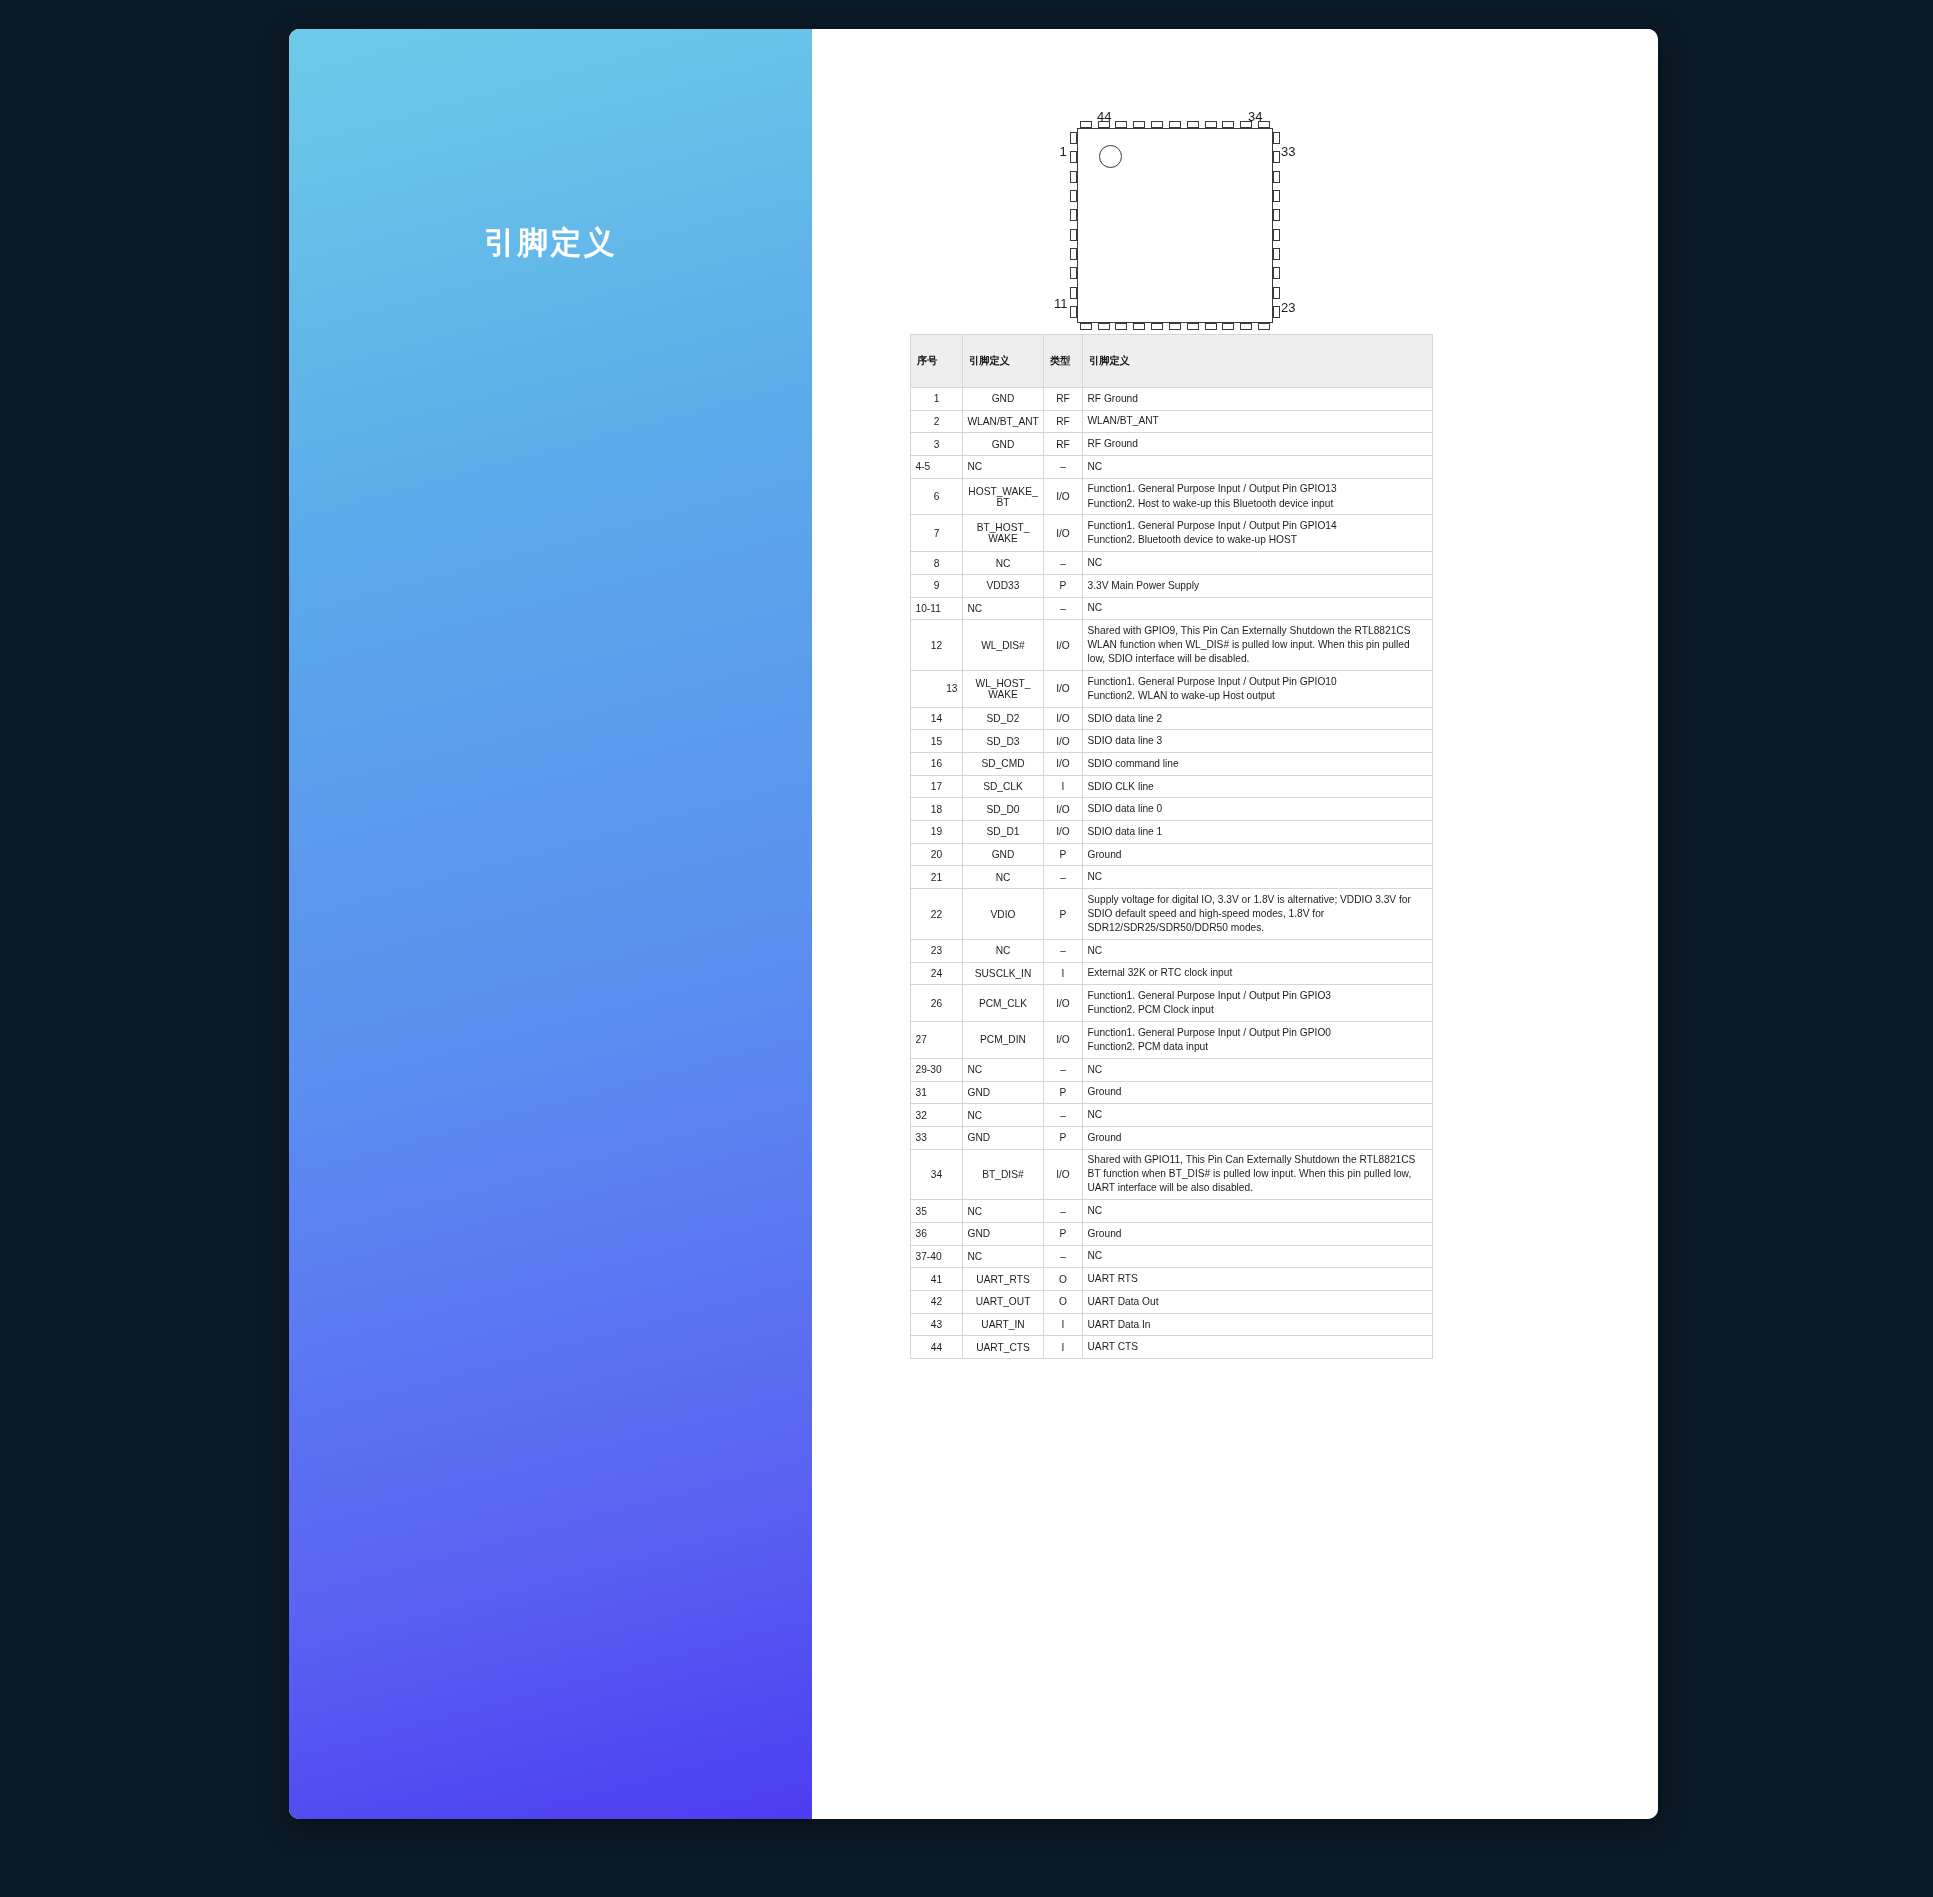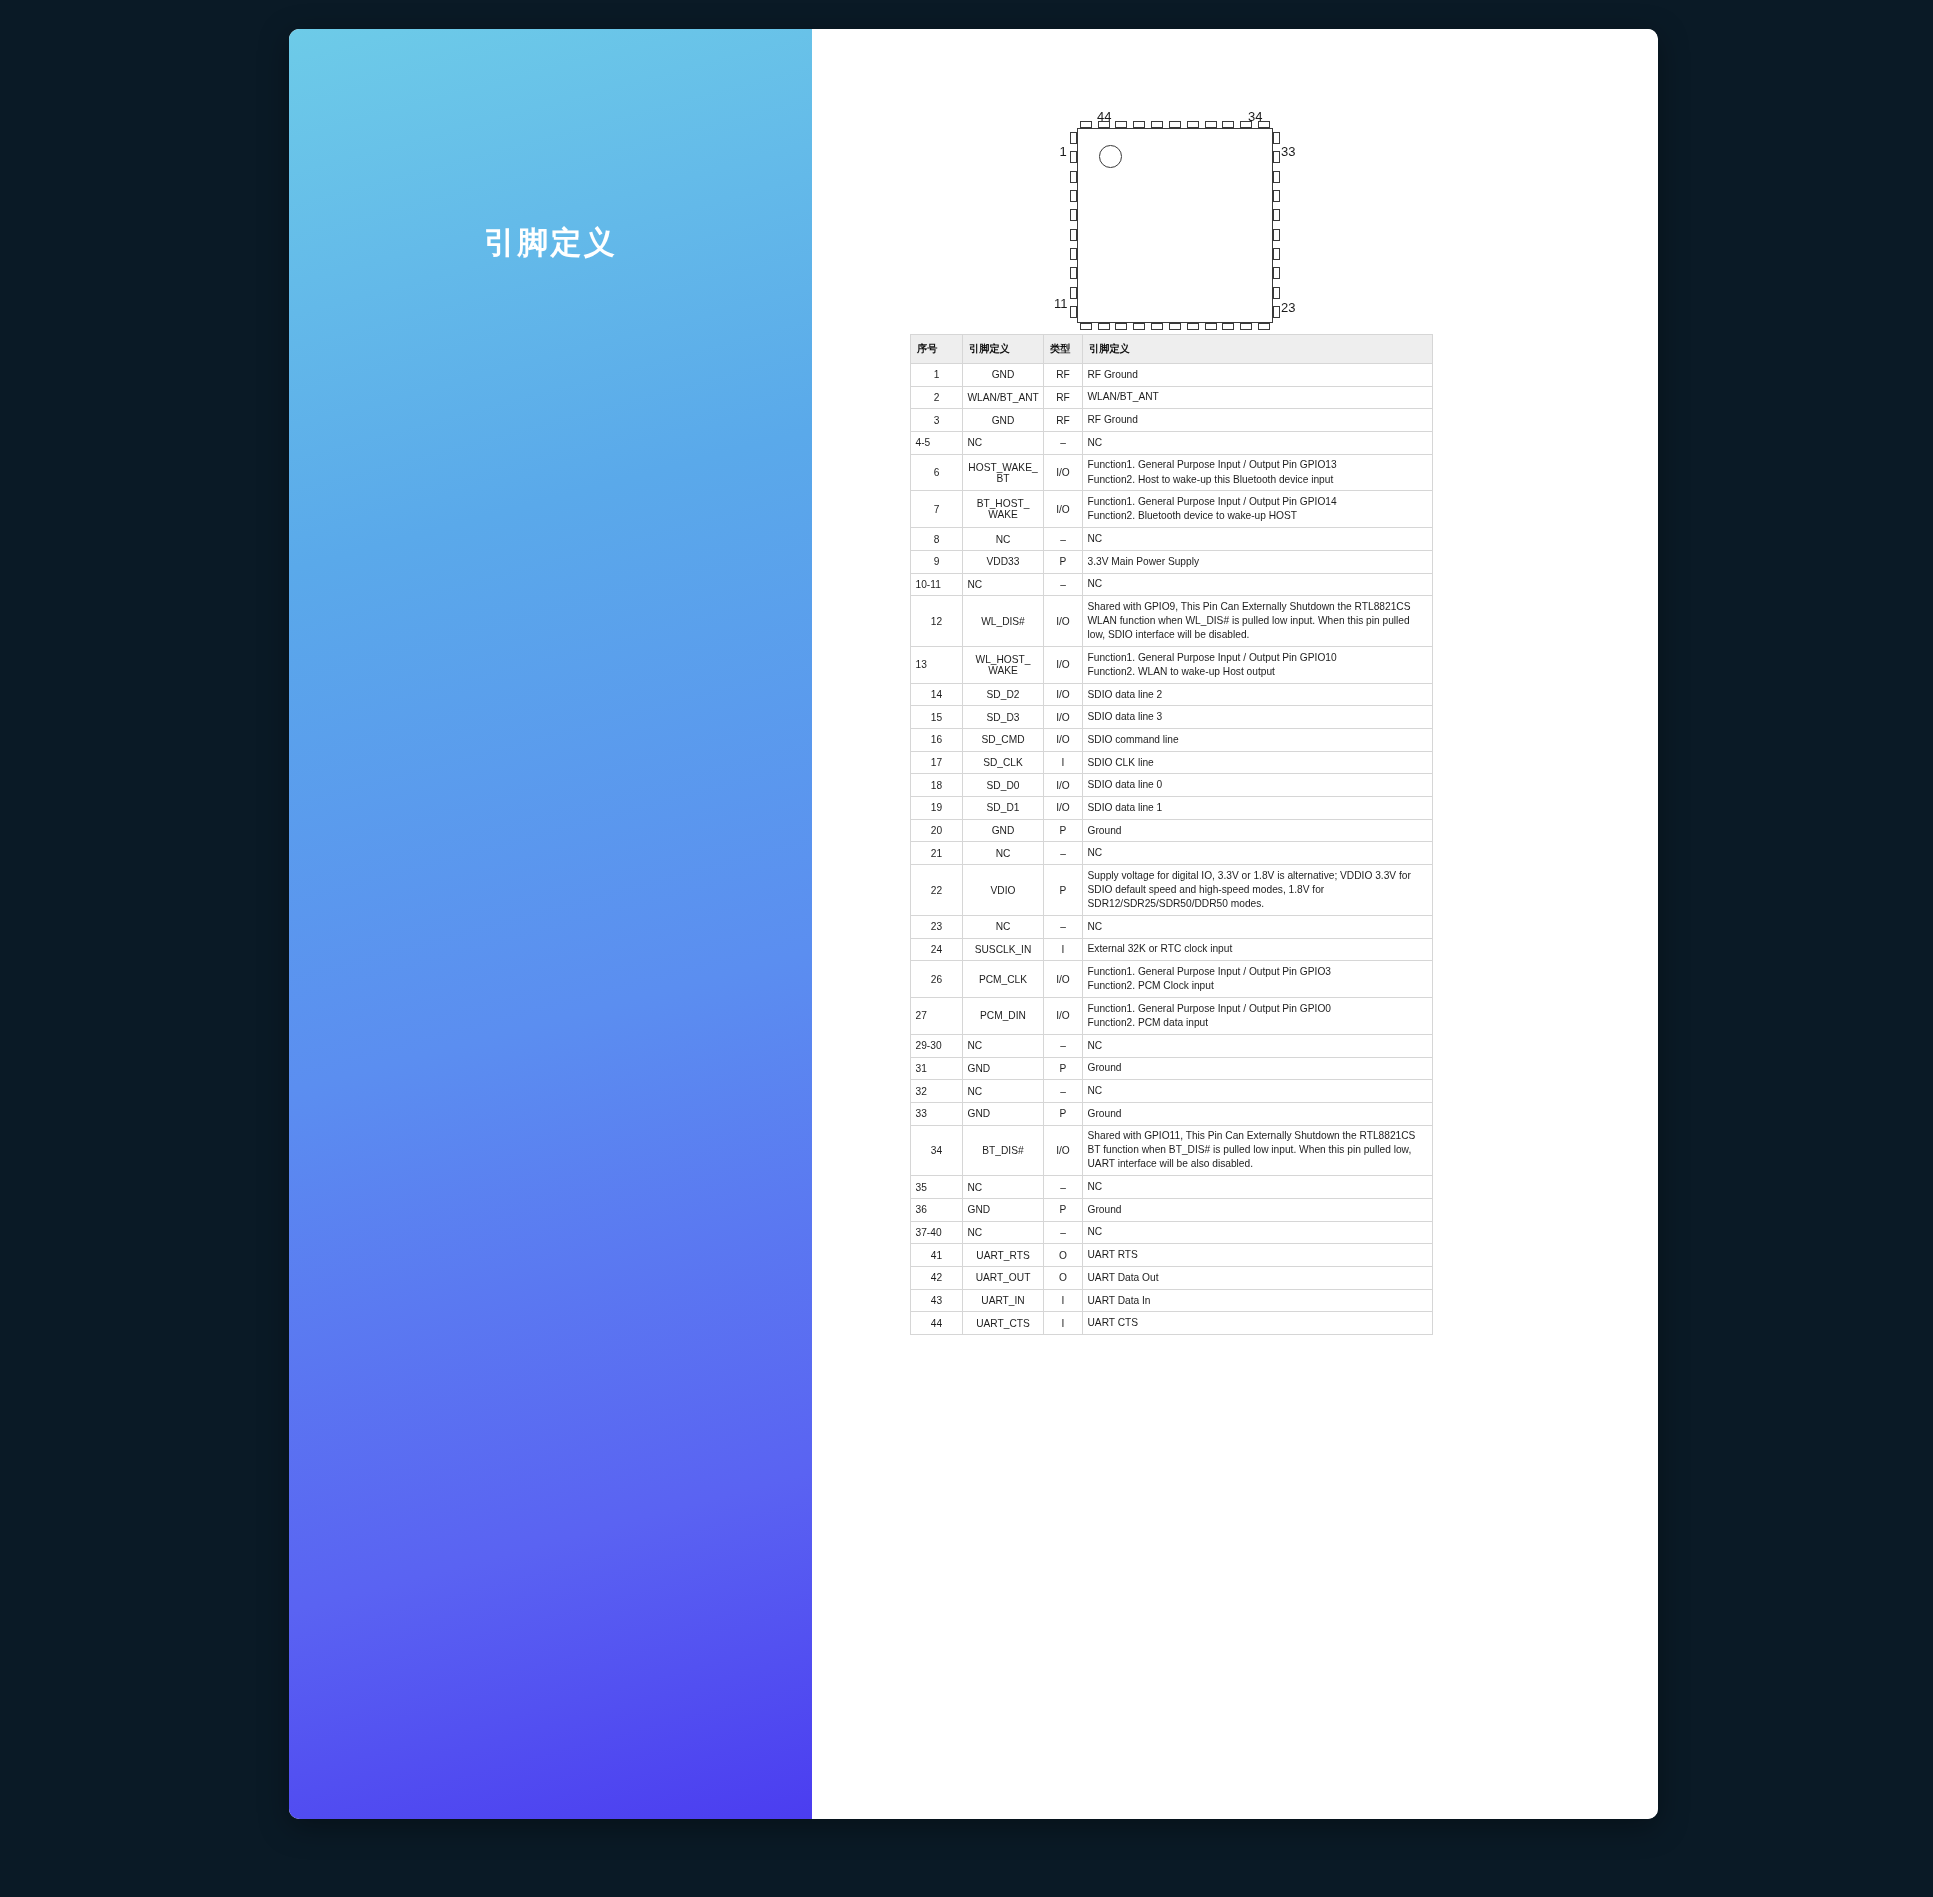--- a/index.html
+++ b/index.html
@@ -109,21 +109,21 @@
   table.pins th, table.pins td {
     border: 0.8px solid #d6d6d6;
     padding: 3.8px 4.5px;
     vertical-align: middle;
   }
   table.pins thead th {
     background: #eeeeee;
     font-weight: bold;
     font-size: 10.2px;
     text-align: left;
-    padding: 7px 6px;
+    padding: 19px 6px;
     color: #111;
   }
   .c-no { width: 39px; text-align: center; }
   .c-name { width: 68px; text-align: center; }
   .c-type { width: 26px; text-align: center; }
   .c-desc { width: auto; text-align: left; }
   td.c-desc { line-height: 1.38; }
   .just { text-align: justify; }
 </style>
 </head>
@@ -260,21 +260,21 @@
               <td class="c-type">–</td>
               <td class="c-desc">NC</td>
             </tr>
             <tr>
               <td class="c-no" style="text-align:center">12</td>
               <td class="c-name" style="text-align:center">WL_DIS#</td>
               <td class="c-type">I/O</td>
               <td class="c-desc">Shared with GPIO9, This Pin Can Externally Shutdown the RTL8821CS WLAN function when WL_DIS# is pulled low input. When this pin pulled low, SDIO interface will be disabled.</td>
             </tr>
             <tr>
-              <td class="c-no" style="text-align:left">13</td>
+              <td class="c-no" style="text-align:right">13</td>
               <td class="c-name" style="text-align:center">WL_HOST_<br>WAKE</td>
               <td class="c-type">I/O</td>
               <td class="c-desc just">Function1.  General  Purpose  Input  /  Output  Pin  GPIO10<br>Function2. WLAN to wake-up Host output</td>
             </tr>
             <tr>
               <td class="c-no" style="text-align:center">14</td>
               <td class="c-name" style="text-align:center">SD_D2</td>
               <td class="c-type">I/O</td>
               <td class="c-desc">SDIO data line 2</td>
             </tr>

